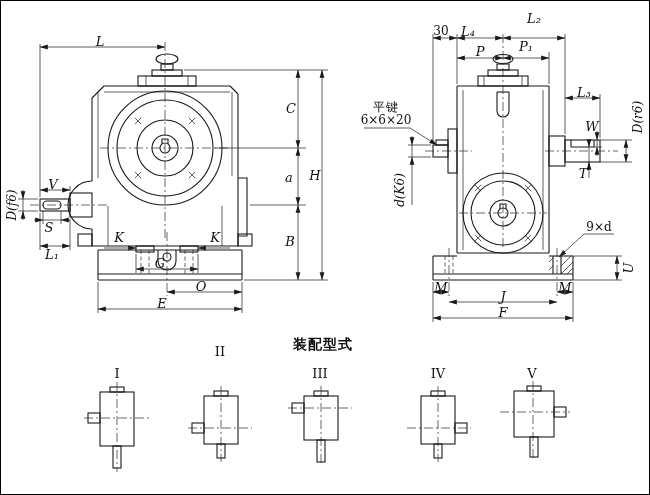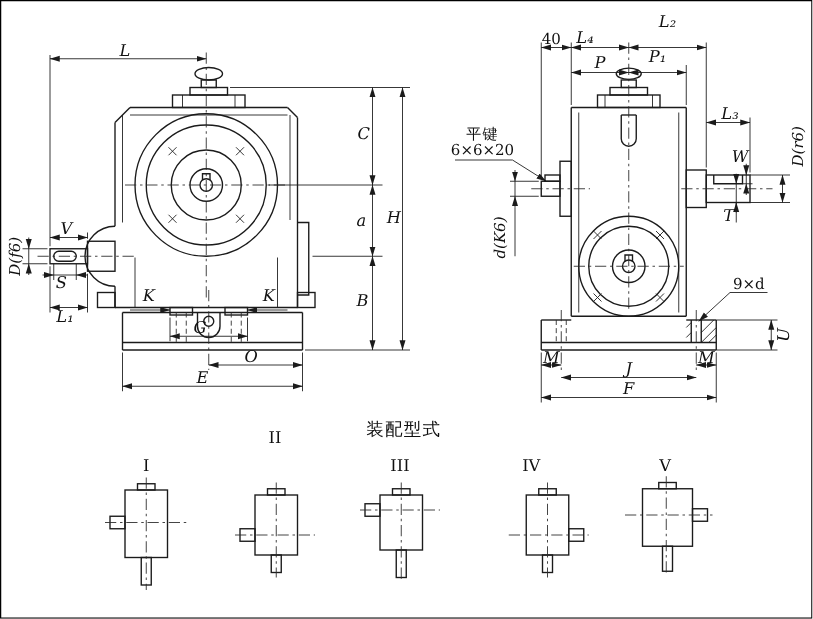--- a/index.html
+++ b/index.html
@@ -16,21 +16,21 @@
   .dm{stroke:#1b1b1b;stroke-width:0.7;fill:none;}
   .lbl{
     position:absolute;transform:translate(-50%,-50%);
     font-style:italic;font-size:13px;line-height:1;color:#101010;
     white-space:nowrap;z-index:2;
   }
   .lbl.up{font-style:normal;}
   .lbl.rot{transform:translate(-50%,-50%) rotate(-90deg);}
   .lbl.sm{font-size:12px;}
   .lbl.cjk{font-style:normal;letter-spacing:1px;}
-  .lbl.title{font-size:14px;}
+  .lbl.title{font-size:14px;font-weight:bold;}
 </style>
 </head>
 <body>
 
 <div id="canvas">
 
 <svg width="650" height="495" viewBox="0 0 650 495">
   <defs>
     <marker id="ah" markerWidth="10" markerHeight="8" refX="7.8" refY="3" orient="auto-start-reverse" markerUnits="userSpaceOnUse">
       <path d="M0,0.6 L8,3 L0,5.4 Z" fill="#1b1b1b"></path>
@@ -322,21 +322,21 @@
   <span class="lbl" style="left:53px;top:184px">V</span>
   <span class="lbl rot sm" style="left:12px;top:205px">D(f6)</span>
   <span class="lbl" style="left:49px;top:227px">S</span>
   <span class="lbl" style="left:52px;top:254px">L₁</span>
   <span class="lbl" style="left:119px;top:237px">K</span>
   <span class="lbl" style="left:215px;top:237px">K</span>
   <span class="lbl" style="left:160px;top:263px">G</span>
   <span class="lbl" style="left:201px;top:286px">O</span>
   <span class="lbl" style="left:162px;top:303px">E</span>
 
-  <span class="lbl up sm" style="left:441px;top:31px">40</span>
+  <span class="lbl up sm" style="left:441px;top:31px">30</span>
   <span class="lbl" style="left:468px;top:31px">L₄</span>
   <span class="lbl" style="left:534px;top:18px">L₂</span>
   <span class="lbl" style="left:480px;top:51px">P</span>
   <span class="lbl" style="left:526px;top:46px">P₁</span>
   <span class="lbl" style="left:584px;top:92px">L₃</span>
   <span class="lbl" style="left:592px;top:126px">W</span>
   <span class="lbl rot sm" style="left:638px;top:117px">D(r6)</span>
   <span class="lbl" style="left:583px;top:173px">T</span>
   <span class="lbl up cjk sm" style="left:386px;top:107px">平键</span>
   <span class="lbl up sm" style="left:386px;top:120px">6×6×20</span>
@@ -345,17 +345,17 @@
   <span class="lbl rot" style="left:628px;top:268px">U</span>
   <span class="lbl" style="left:441px;top:287px">M</span>
   <span class="lbl" style="left:565px;top:287px">M</span>
   <span class="lbl" style="left:503px;top:296px">J</span>
   <span class="lbl" style="left:503px;top:312px">F</span>
 
   <span class="lbl up cjk title" style="left:323px;top:344px">装配型式</span>
   <span class="lbl up" style="left:117px;top:373px">I</span>
   <span class="lbl up" style="left:220px;top:351px">II</span>
   <span class="lbl up" style="left:320px;top:373px">III</span>
-  <span class="lbl up" style="left:425px;top:373px">IV</span>
+  <span class="lbl up" style="left:438px;top:373px">IV</span>
   <span class="lbl up" style="left:532px;top:373px">V</span>
 </div>
 
 </div>
 
 </body></html>

